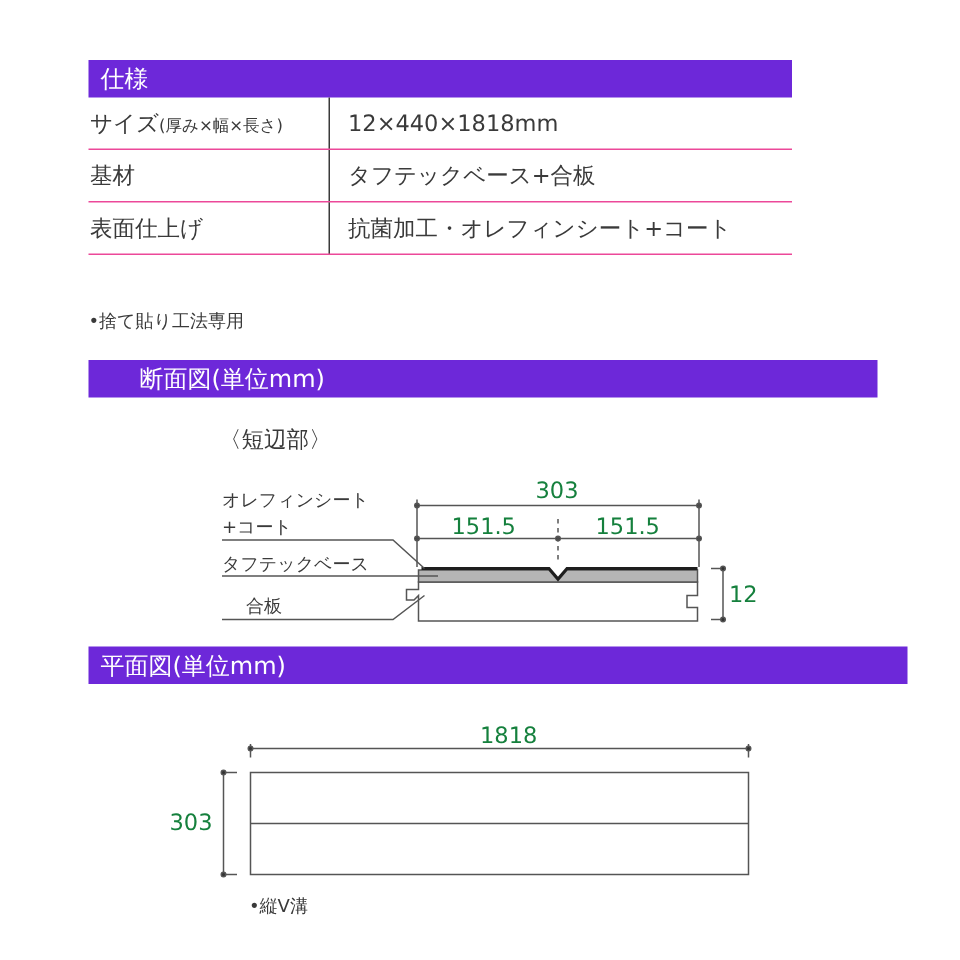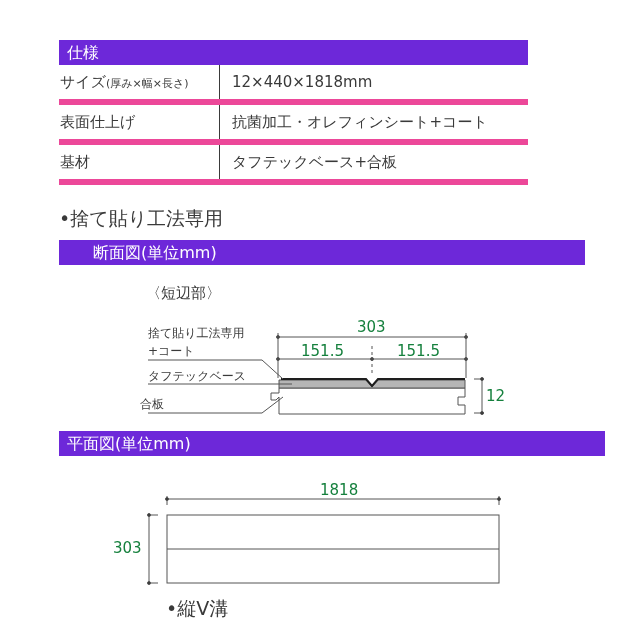--- a/index.html
+++ b/index.html
@@ -2,65 +2,65 @@
 <html><head>
   <meta charset="utf-8">
   <style>
     html, body { margin: 0; padding: 0; background: #ffffff; }
     body { width: 640px; height: 640px; position: relative; overflow: hidden;
       font-family: "DejaVu Sans", "Liberation Sans", sans-serif; color: #3a3a3a; }
     .abs { position: absolute; }
     .sec-header { position: absolute; left: 59px; height: 25px; background: #6d28d9;
       color: #ffffff; font-size: 16px; line-height: 25px; padding-left: 8px; box-sizing: border-box; }
     .spec-table { position: absolute; left: 59px; top: 65px; width: 469px; border-collapse: collapse; }
-    .spec-table td { height: 34px; border-bottom: 6px solid #ec4899; padding: 0; font-size: 15px; color: #3a3a3a; vertical-align: middle; }
+    .spec-table td { height: 34px; border-bottom: 1px solid #ec4899; padding: 0; font-size: 15px; color: #3a3a3a; vertical-align: middle; }
     .spec-table td.k { width: 159px; padding-left: 1px; border-right: 1px solid #3a3a3a; }
     .spec-table td.v { padding-left: 12px; }
     .small { font-size: 11px; }
-    .note { font-size: 19px; color: #3a3a3a; }
+    .note { font-size: 12px; color: #3a3a3a; }
     .lbl { font-size: 12px; color: #3a3a3a; position: absolute; white-space: nowrap; }
     .dim { font-size: 15px; color: #15803d; position: absolute; }
     sup { font-size: 9px; }
   </style>
 </head>
 <body>
 
 <div class="sec-header" style="top:40px; width:469px;">
   <span>仕様</span>
 </div>
 
 <table class="spec-table">
   <tbody>
       <tr>
     <td class="k"><span>サイズ</span><span class="small">(厚み×幅×長さ)</span></td>
     <td class="v">12×440×1818mm</td>
   </tr>
   <tr>
+    <td class="k">基材</td>
+    <td class="v">タフテックベース+合板</td>
+  </tr>
+  <tr>
     <td class="k">表面仕上げ</td>
     <td class="v">抗菌加工・オレフィンシート+コート</td>
-  </tr>
-  <tr>
-    <td class="k">基材</td>
-    <td class="v">タフテックベース+合板</td>
   </tr>
 </tbody>
   </table>
 
 <div class="abs note" style="left:59px; top:206px;">•捨て貼り工法専用</div>
 
 <div class="sec-header" style="top:240px; width:526px;padding-left:34px;">
   <span>断面図(単位mm)</span>
 </div>
 
 <div class="abs" style="left:146px; top:284px; font-size:15px;">〈短辺部〉</div>
 
-<div class="lbl" style="left:148px; top:325px;">捨て貼り工法専用</div>
+<div class="lbl" style="left:148px; top:325px;">オレフィンシート</div>
 <div class="lbl" style="left:148px; top:343px;">+コート</div>
 <div class="lbl" style="left:148px; top:368px;">タフテックベース</div>
-<div class="lbl" style="left:140px; top:396px;">合板</div>
+<div class="lbl" style="left:164px; top:396px;">合板</div>
 
 <div class="dim" style="left:357px; top:318px;">303</div>
 <div class="dim" style="left:301px; top:342px;">151.5</div>
 <div class="dim" style="left:397px; top:342px;">151.5</div>
 <div class="dim" style="left:486px; top:387px;">12</div>
 
 <svg class="abs" style="left:0; top:0;" width="640" height="640">
 
   <g stroke="#555" stroke-width="1" fill="#333">
     <line x1="278" y1="337" x2="466" y2="337"></line>

